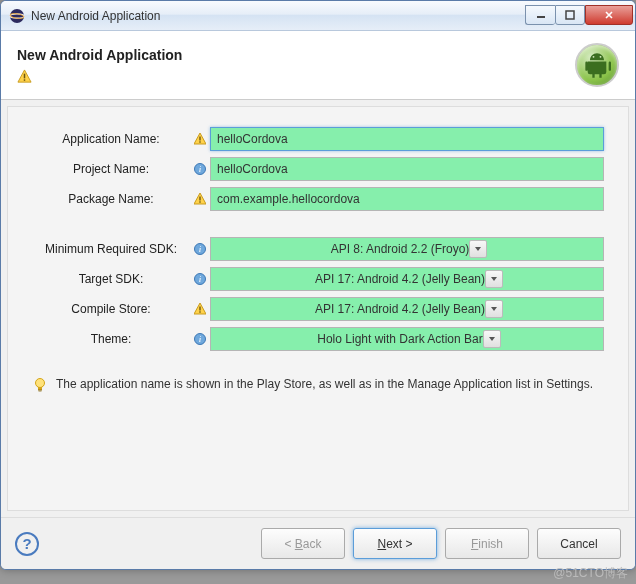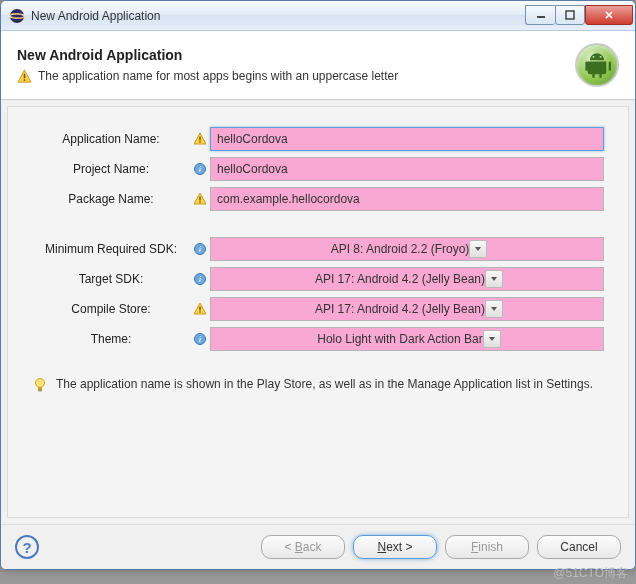--- a/index.html
+++ b/index.html
@@ -111,21 +111,21 @@
 }
 .info-icon {
   width: 12px; height: 12px;
   margin-left: 2px;
   margin-right: 4px;
 }
 .text-input, .select-input {
   flex: 1;
   height: 24px;
   border: 1px solid #b5b5b5;
-  background: #f9a8d4;
+  background: #86efac;
   padding: 2px 6px;
   font-family: inherit;
   font-size: 12px;
   color: #333;
 }
 .text-input.focused {
   border-color: #5b9dd9;
   box-shadow: 0 0 3px rgba(91,157,217,0.6);
 }
 .select-input {
@@ -165,25 +165,25 @@
   border: 2px solid #4a7bbf;
   border-radius: 50%;
   color: #4a7bbf;
   font-size: 15px;
   font-weight: bold;
   display: flex; align-items: center; justify-content: center;
 }
 .footer-spacer { flex: 1; }
 .btn {
   min-width: 84px;
-  height: 24px;
+  height: 31px;
   margin-left: 8px;
   background: linear-gradient(to bottom, #fdfdfd, #e8e8e8);
   border: 1px solid #aaa;
-  border-radius: 10px;
+  border-radius: 3px;
   font-family: inherit;
   font-size: 12px;
   color: #333;
   cursor: pointer;
 }
 .btn.default {
   border-color: #5b9dd9;
   box-shadow: 0 0 4px rgba(91,157,217,0.8);
 }
 .btn:disabled, .btn.disabled {
@@ -232,21 +232,20 @@
 
   <div class="header">
     <div class="header-left">
       <h1>New Android Application</h1>
       <div class="header-msg">
         <svg class="warn-icon" viewBox="0 0 16 16">
           <path d="M8 1 L15 14 L1 14 Z" fill="#ffd24a" stroke="#c89b1f" stroke-width="1"></path>
           <rect x="7.2" y="5" width="1.6" height="5" fill="#6b5512"></rect>
           <rect x="7.2" y="11" width="1.6" height="1.6" fill="#6b5512"></rect>
         </svg>
-        <span>The application name for most apps begins with an uppercase letter</span>
       </div>
     </div>
     <div class="android-badge">
       <svg class="android-svg" viewBox="0 0 24 24">
         <path fill="#3b6e1f" d="M6 8c0-3.3 2.7-6 6-6s6 2.7 6 6H6zm-2 1h16v9a2 2 0 0 1-2 2h-2v3h-2v-3h-4v3H8v-3H6a2 2 0 0 1-2-2V9zm-2 1a1 1 0 0 1 2 0v6a1 1 0 0 1-2 0v-6zm20 0a1 1 0 0 1 2 0v6a1 1 0 0 1-2 0v-6z"></path>
         <circle cx="9" cy="5" r="0.8" fill="#d6ebc2"></circle>
         <circle cx="15" cy="5" r="0.8" fill="#d6ebc2"></circle>
       </svg>
     </div>
   </div>

